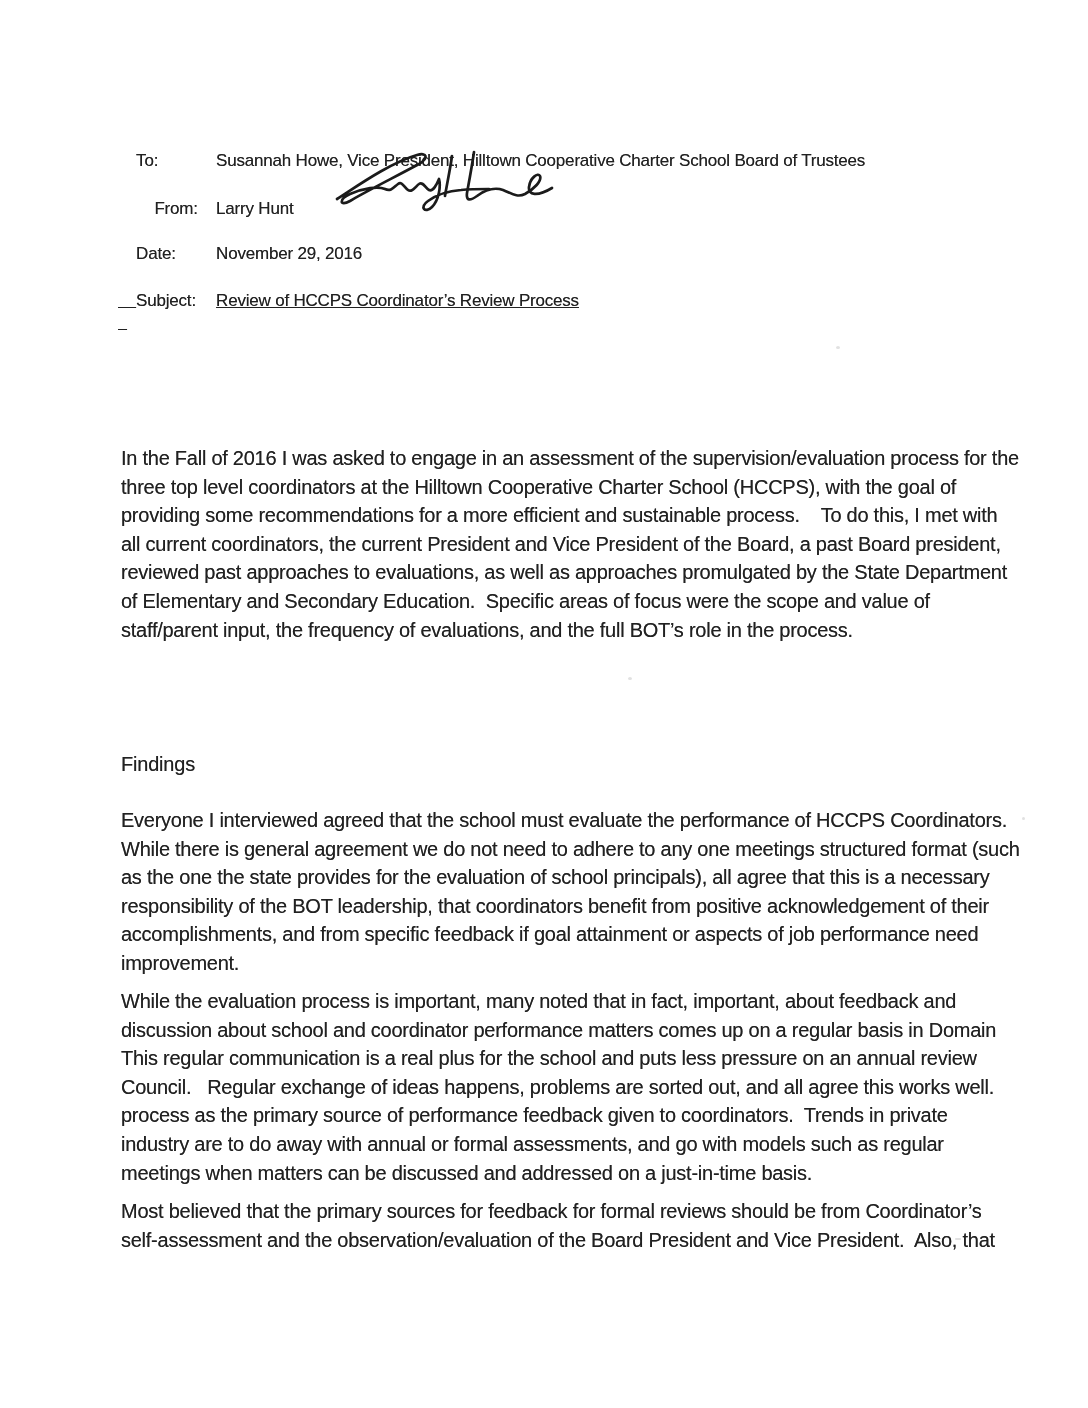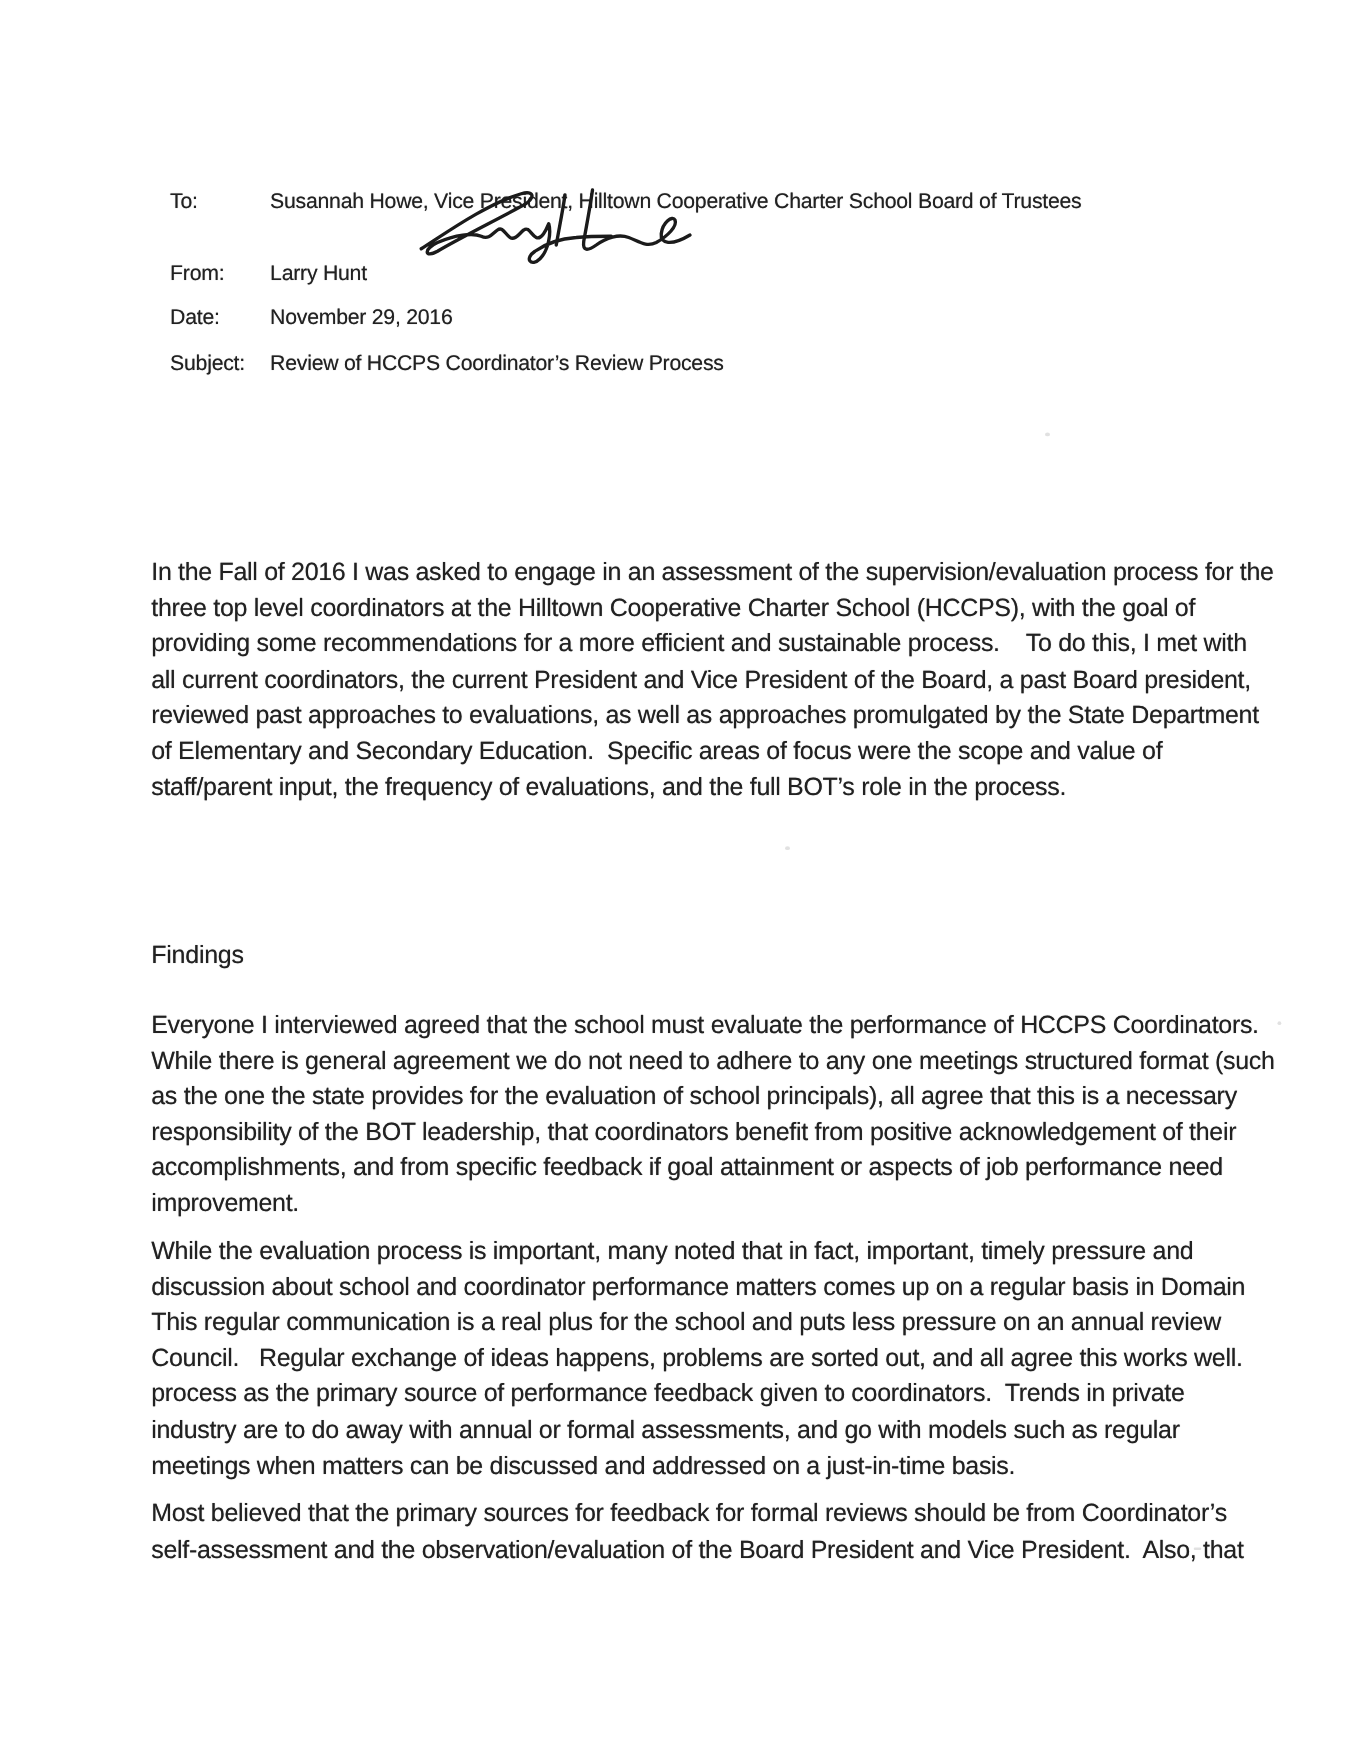--- a/index.html
+++ b/index.html
@@ -25,23 +25,23 @@
   .hdr-row {
     position: absolute;
     left: 118px;
     font-size: 17px;
     letter-spacing: -0.2px;
     line-height: 22px;
     white-space: pre;
   }
   .hdr-row .lbl { display: inline-block; width: 80px; }
   .row-to      { top: 128px; }
-  .row-from    { top: 186px; }
+  .row-from    { top: 176px; text-align: center; }
   .row-date    { top: 221px; }
-  .row-subject { top: 258px; }
+  .row-subject { top: 268px; text-decoration: underline; }
 
   
   .signature {
     position: absolute;
     left: 331px;
     top: 143px;
     width: 228px;
     height: 78px;
   }
 
@@ -143,21 +143,21 @@
   <div class="para para-evaluate txt">
     <div class="line">Everyone I interviewed agreed that the school must evaluate the performance of HCCPS Coordinators.</div>
     <div class="line">While there is general agreement we do not need to adhere to any one meetings structured format (such</div>
     <div class="line">as the one the state provides for the evaluation of school principals), all agree that this is a necessary</div>
     <div class="line">responsibility of the BOT leadership, that coordinators benefit from positive acknowledgement of their</div>
     <div class="line">accomplishments, and from specific feedback if goal attainment or aspects of job performance need</div>
     <div class="line">improvement.</div>
   </div>
 
   <div class="para para-feedback txt">
-    <div class="line">While the evaluation process is important, many noted that in fact, important, timely pressure and</div>
+    <div class="line">While the evaluation process is important, many noted that in fact, important, about feedback and</div>
     <div class="line">discussion about school and coordinator performance matters comes up on a regular basis in Domain</div>
     <div class="line">This regular communication is a real plus for the school and puts less pressure on an annual review</div>
     <div class="line">Council.   Regular exchange of ideas happens, problems are sorted out, and all agree this works well.</div>
     <div class="line">process as the primary source of performance feedback given to coordinators.  Trends in private</div>
     <div class="line">industry are to do away with annual or formal assessments, and go with models such as regular</div>
     <div class="line">meetings when matters can be discussed and addressed on a just-in-time basis.</div>
   </div>
 
   <div class="para para-sources txt">
     <div class="line">Most believed that the primary sources for feedback for formal reviews should be from Coordinator’s</div>

